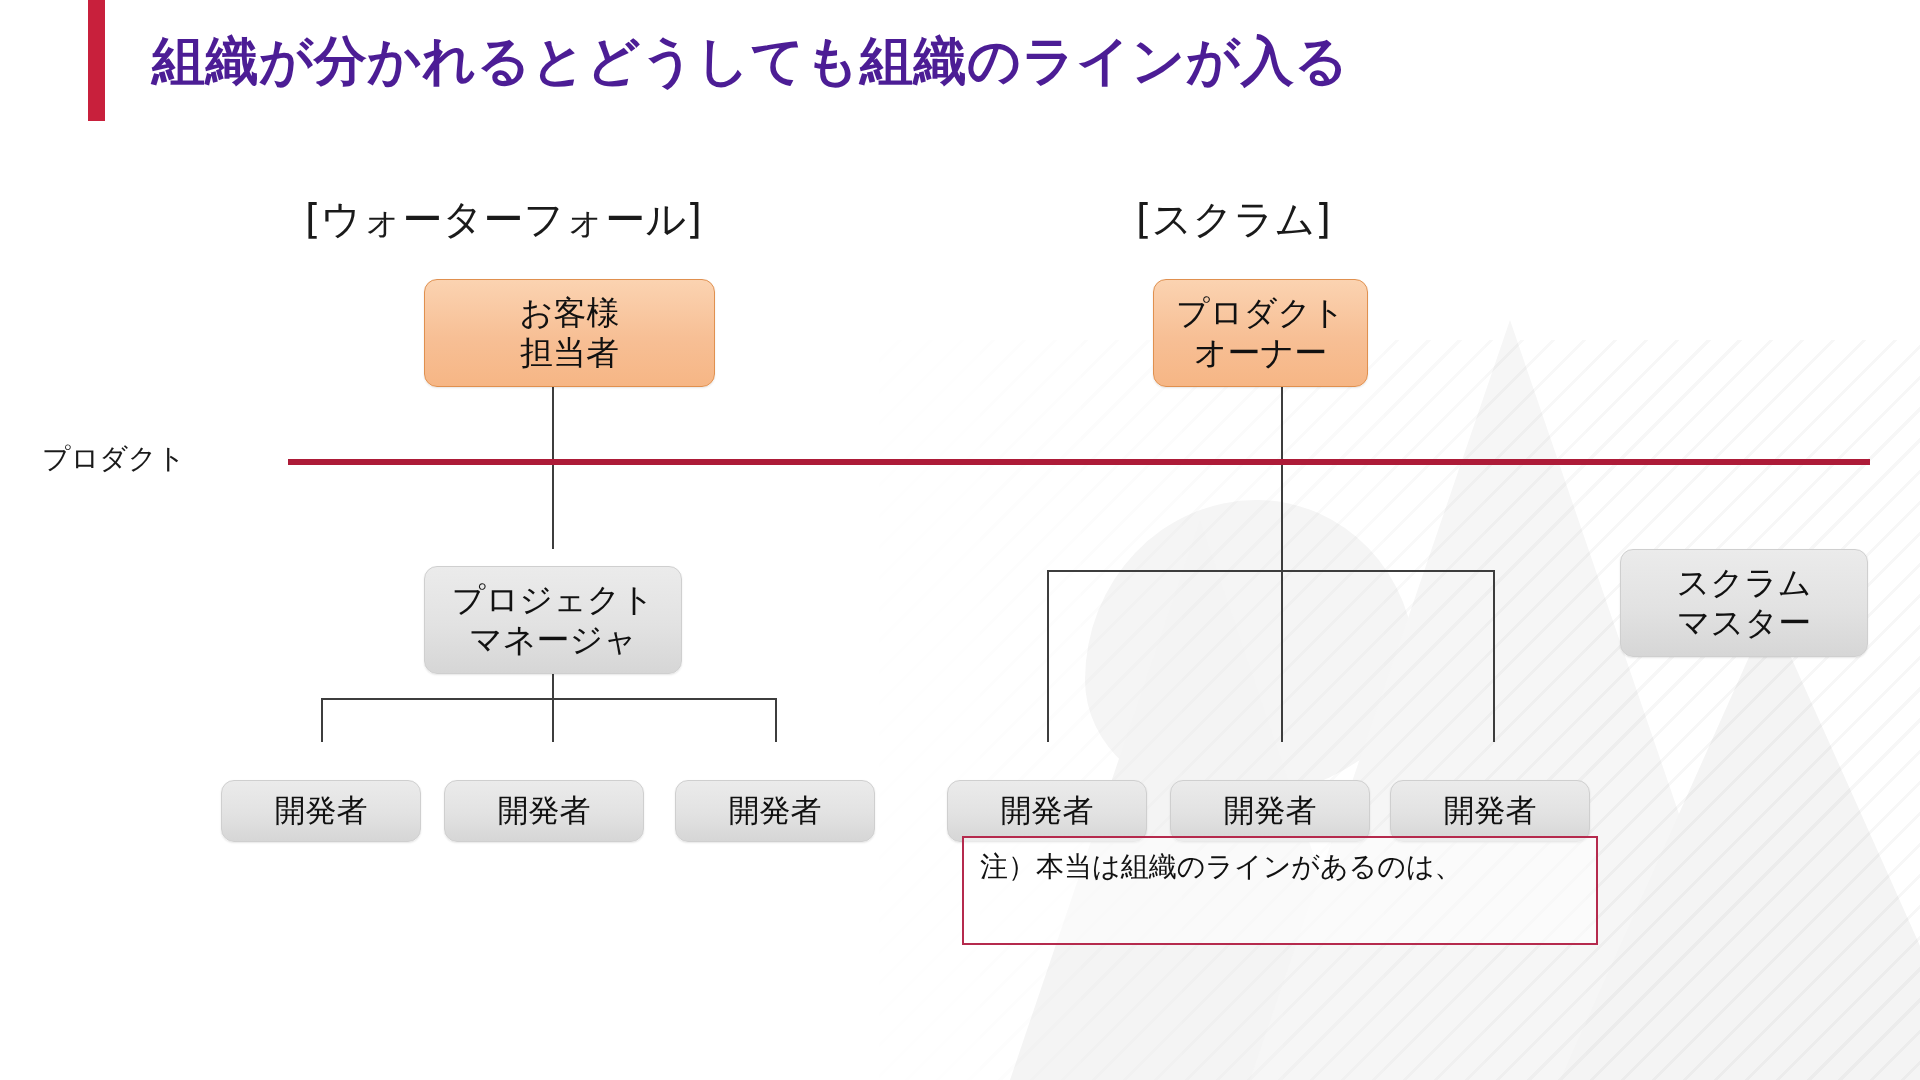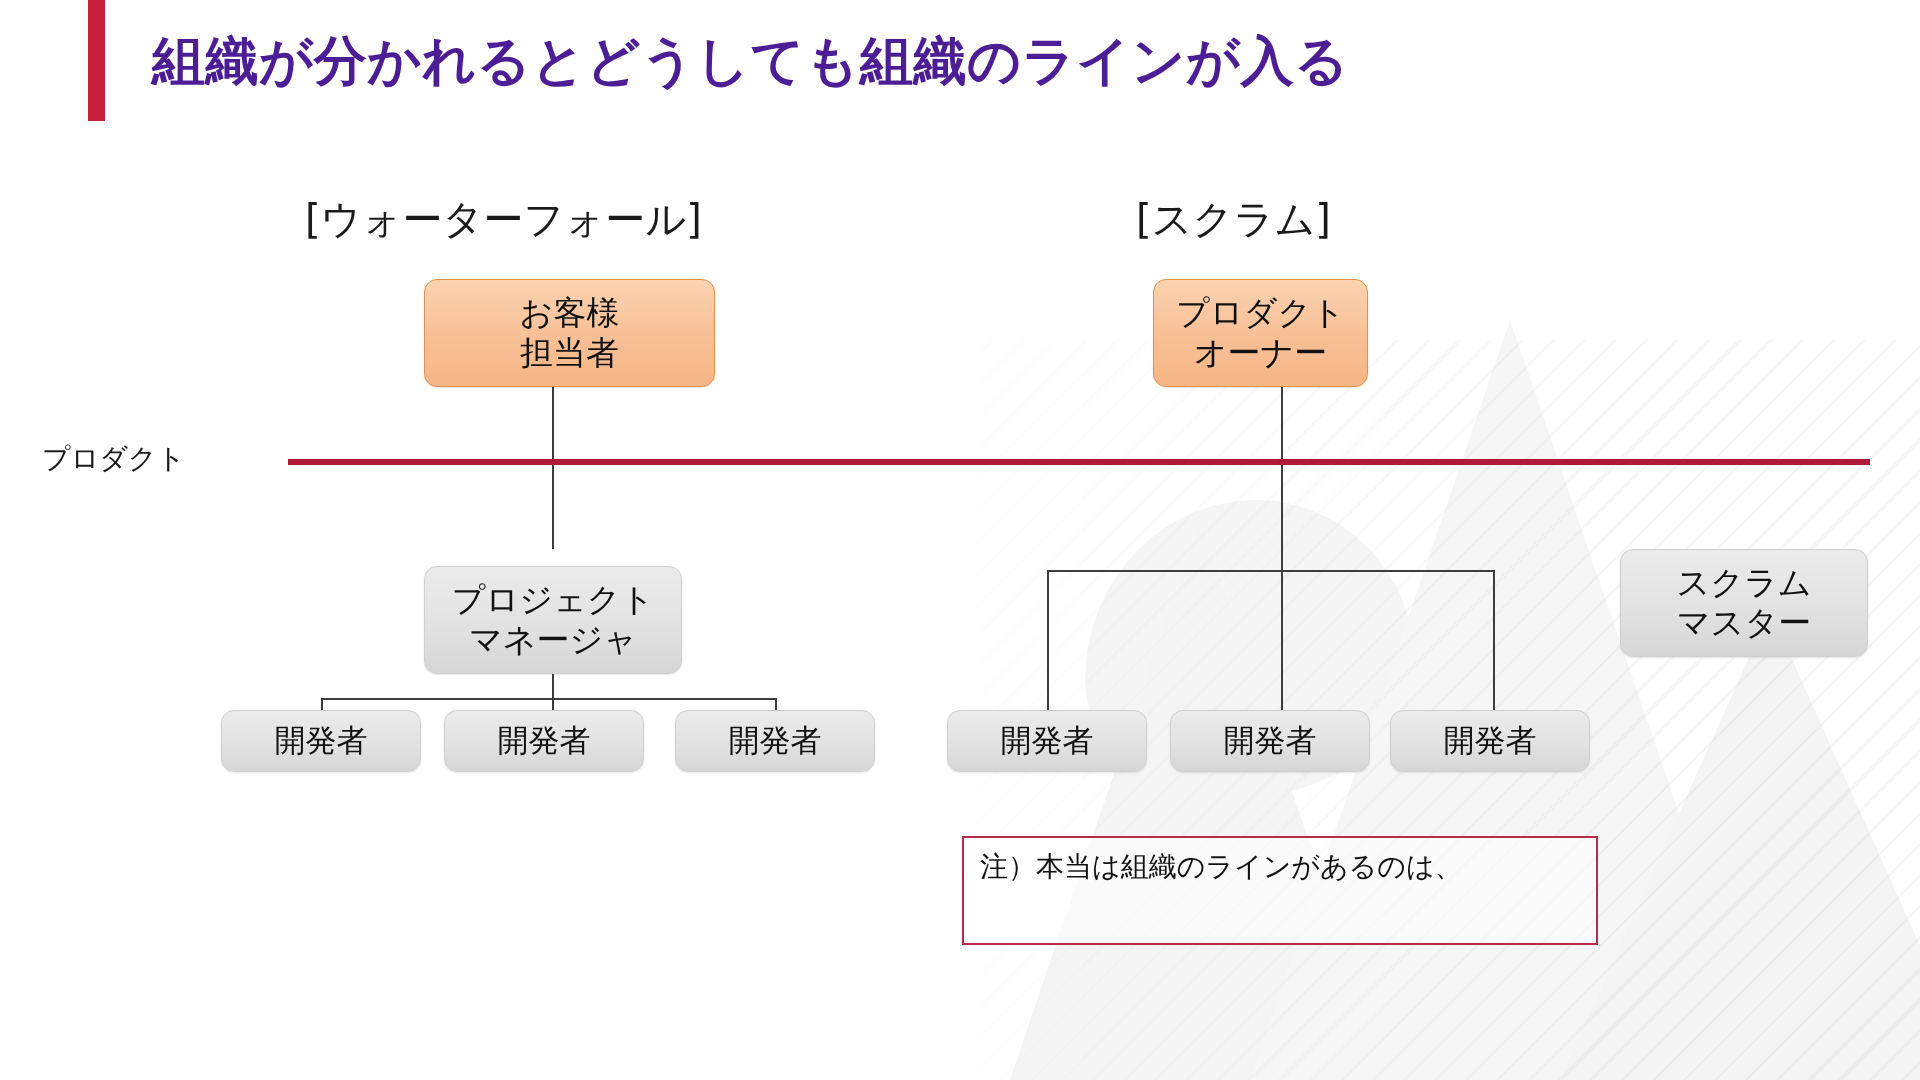--- a/index.html
+++ b/index.html
@@ -173,21 +173,21 @@
   
   .n-customer  { left: 424px; top: 279px; width: 291px; height: 108px; font-size: 33px; }
   .n-po        { left: 1153px; top: 279px; width: 215px; height: 108px; font-size: 33px; }
   .n-pm        { left: 424px; top: 566px; width: 258px; height: 108px; font-size: 33px; }
   .n-sm        { left: 1620px; top: 549px; width: 248px; height: 108px; font-size: 33px; }
 
   .n-dev {
     width: 200px;
     height: 62px;
     font-size: 31px;
-    top: 710px;
+    top: 780px;
   }
   .n-dev.w1 { left: 221px; }
   .n-dev.w2 { left: 444px; }
   .n-dev.w3 { left: 675px; }
   .n-dev.s1 { left: 947px; }
   .n-dev.s2 { left: 1170px; }
   .n-dev.s3 { left: 1390px; }
 
   
   .note-box {

